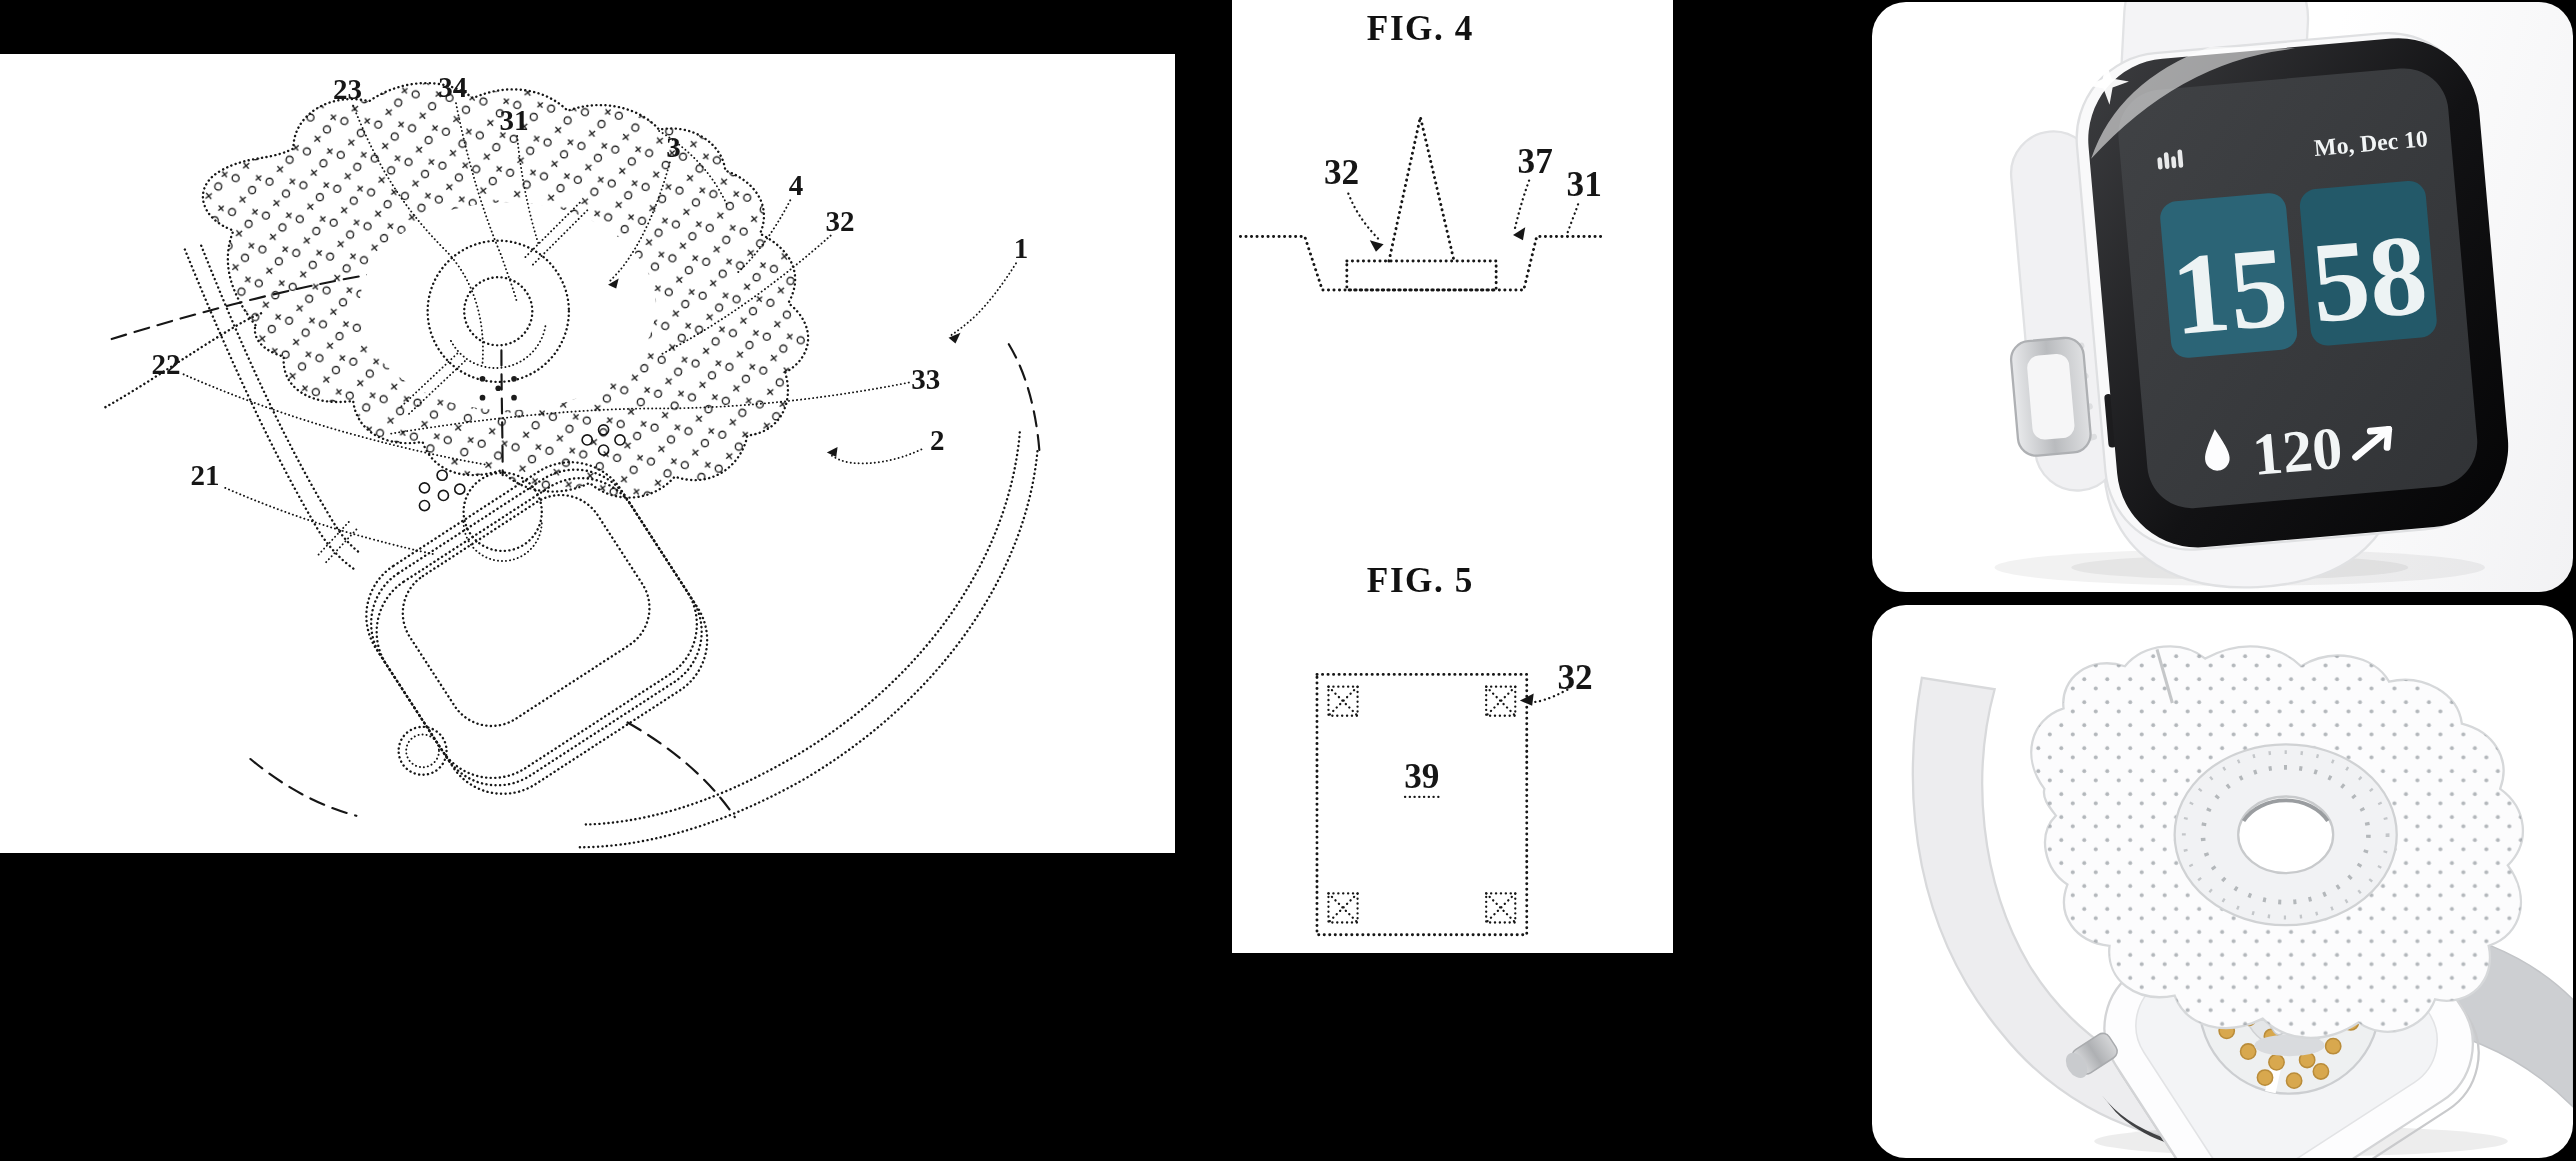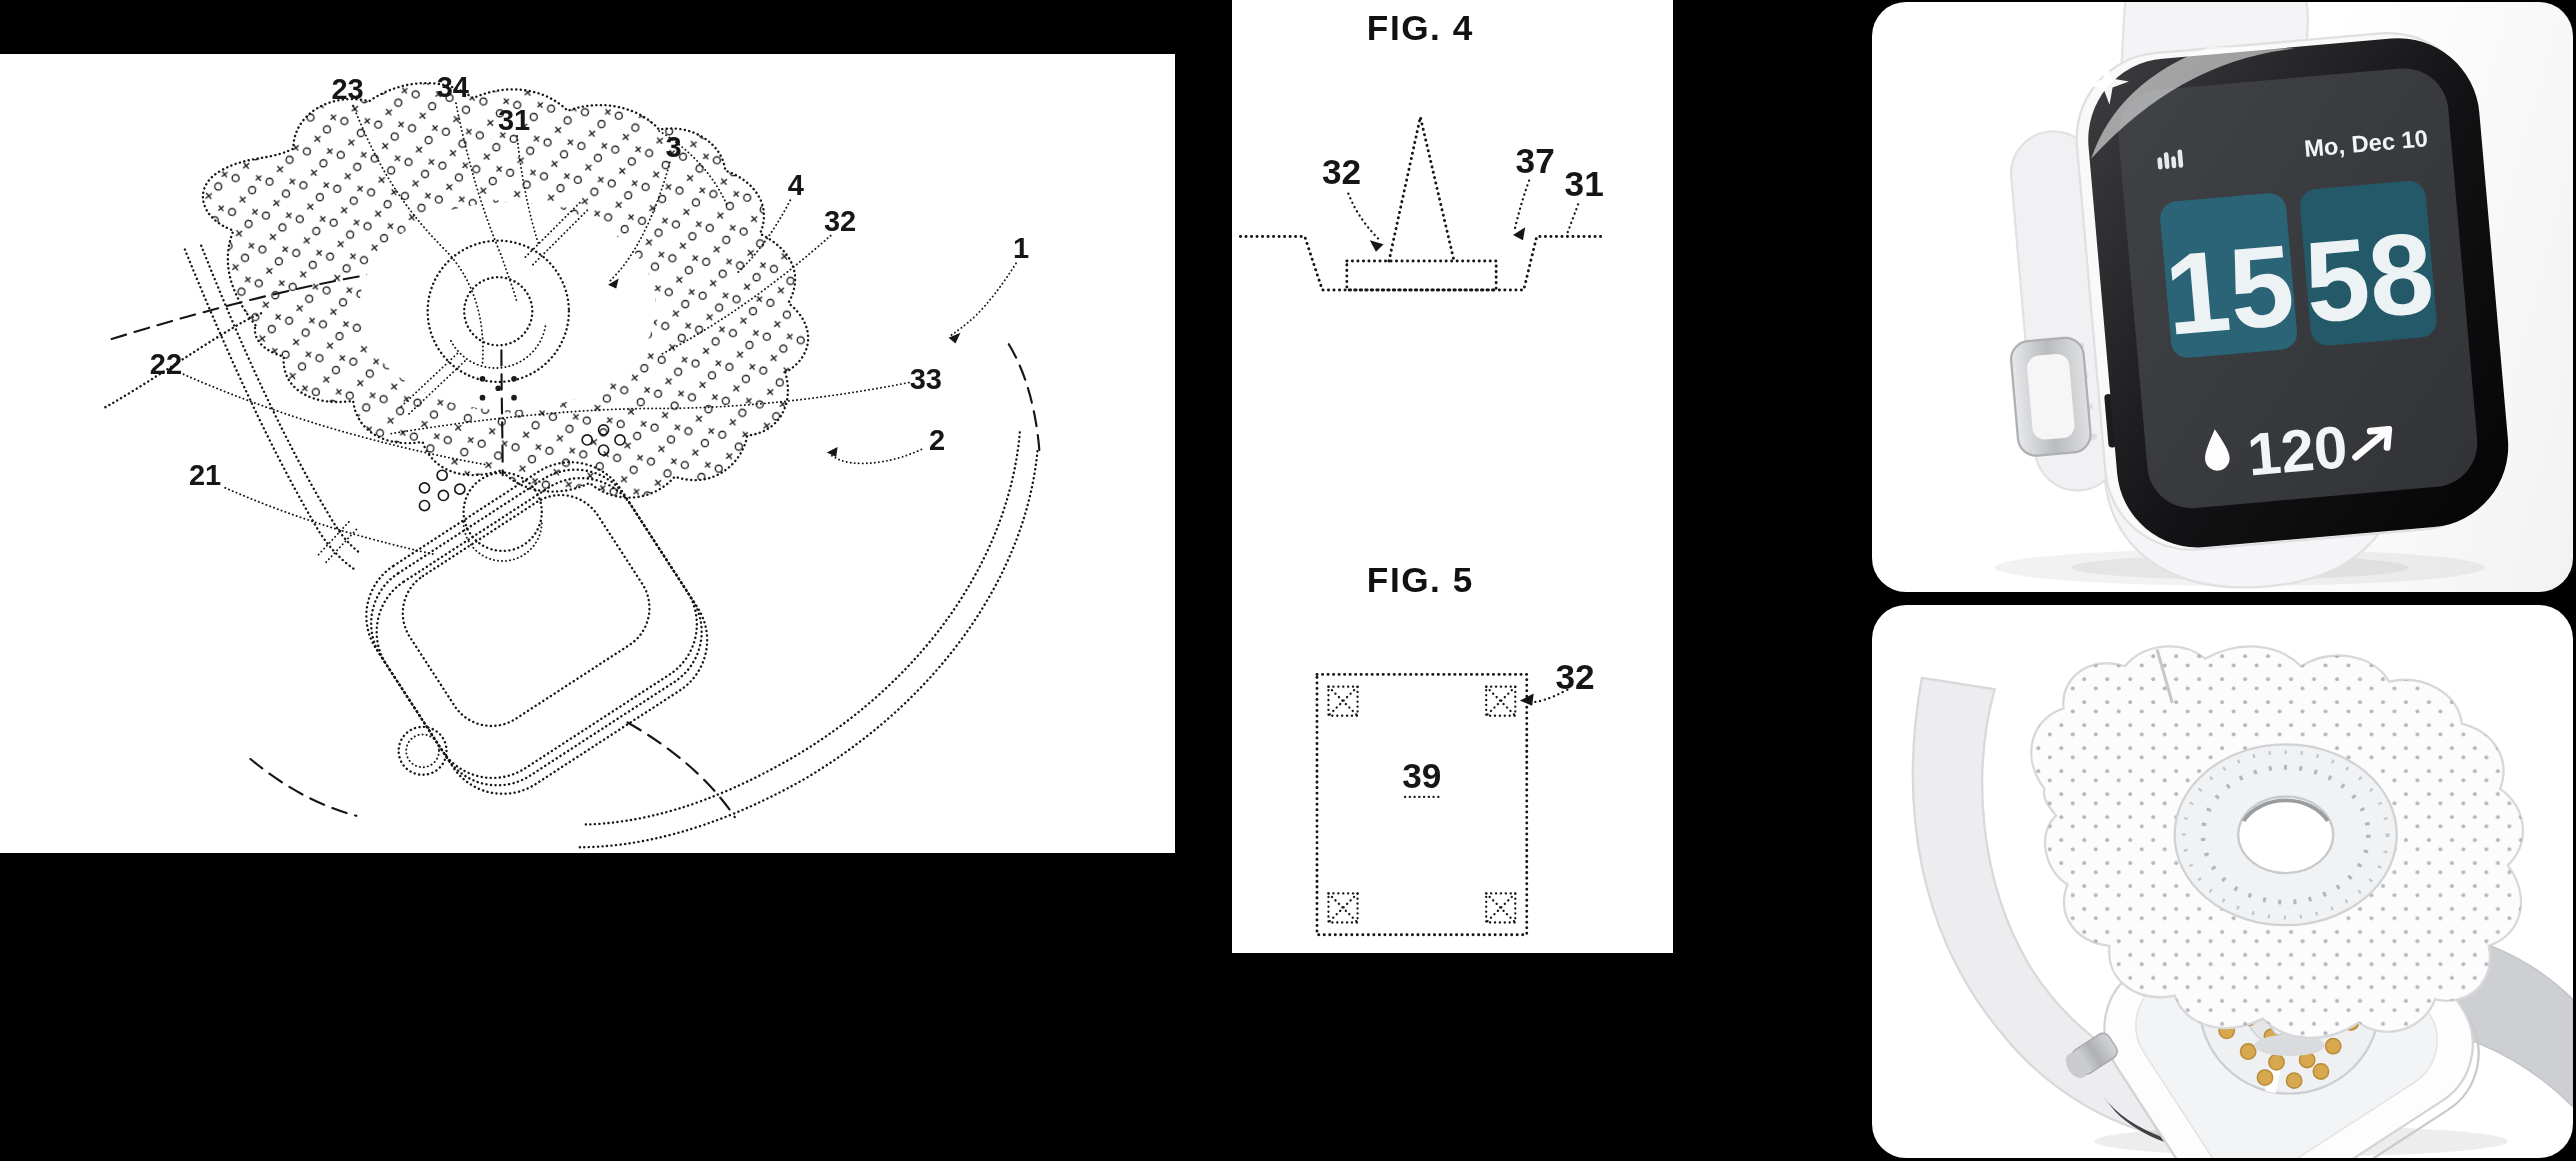--- a/index.html
+++ b/index.html
@@ -1,18 +1,18 @@
 <!DOCTYPE html>
 <html style="font-size:12.3px"><head>
 <meta charset="utf-8">
 <style>
   html,body{margin:0;padding:0;background:#000;}
   .canvas{position:relative;width:2576px;height:1161px;background:#000;overflow:hidden;
           font-family:"Liberation Sans",sans-serif;}
-  .panel{position:absolute;background:#fff;}
+  .panel{position:absolute;background:#fff;font-family:Liberation Serif, serif;}
   #panel-fig1{left:0;top:54px;width:1175px;height:799px;}
   #panel-fig45{left:1232px;top:0;width:441px;height:953px;}
   #panel-watch{left:1872px;top:2.3px;width:701px;height:590px;border-radius:34px;
                background:linear-gradient(105deg,#ffffff 55%,#f2f2f4 100%);}
   #panel-exploded{left:1872px;top:605px;width:701px;height:553px;border-radius:34px;}
   svg{display:block;width:100%;height:100%;}
   .bead{fill:none;stroke:#161616;stroke-width:3.8;stroke-linecap:round;stroke-dasharray:.2 7;}
   .bead2{fill:none;stroke:#161616;stroke-width:3;stroke-linecap:round;stroke-dasharray:.2 6.2;}
   .longdash{fill:none;stroke:#161616;stroke-width:3.4;stroke-linecap:round;stroke-dasharray:24 14;}
   .num{font-size:46px;font-weight:700;fill:#161616;text-anchor:middle;}

